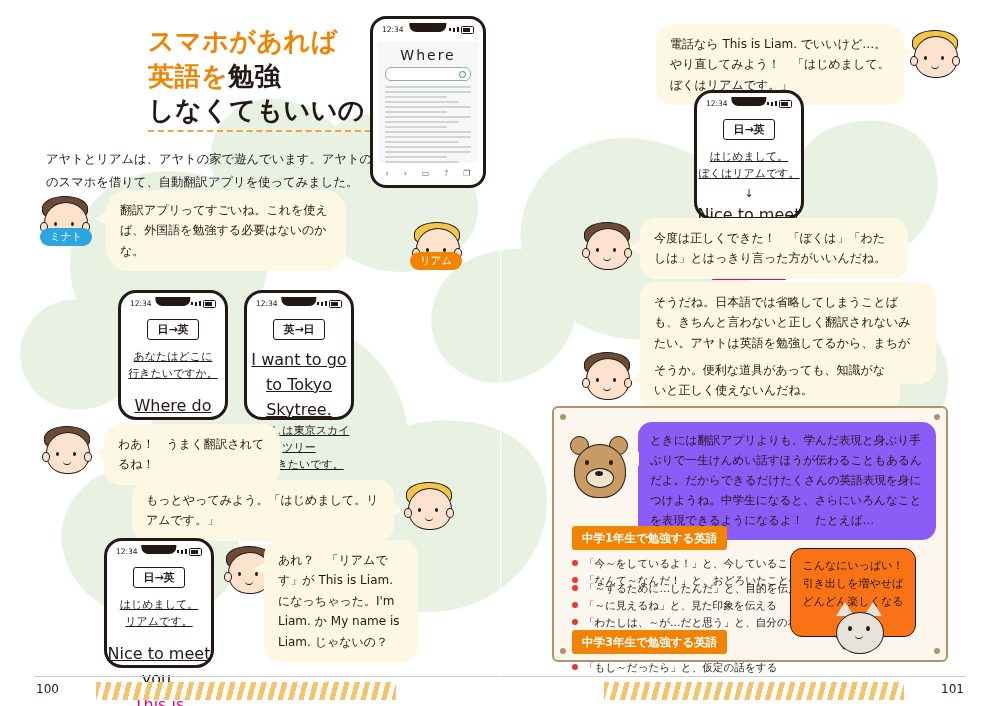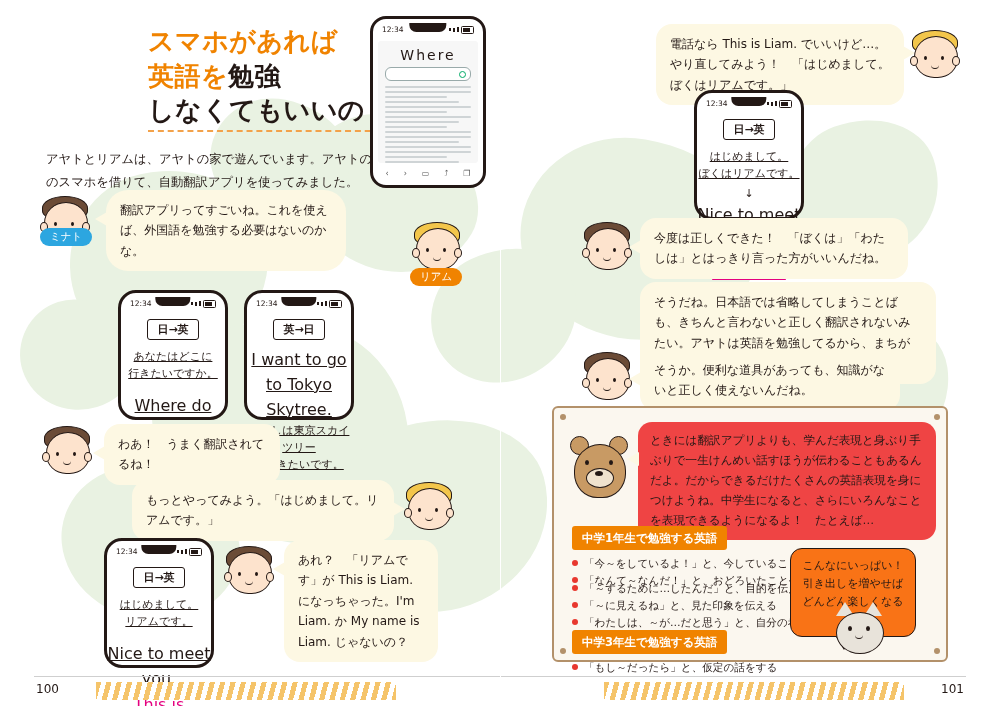--- a/index.html
+++ b/index.html
@@ -106,21 +106,21 @@
 
   
   .panel{
     position:absolute;left:552px;top:406px;width:396px;height:256px;
     background:#fbf7ef;border:2px solid #b3916a;border-radius:6px;box-sizing:border-box;
   }
   .panel .corner{position:absolute;width:6px;height:6px;background:#b3916a;border-radius:50%;}
   .panel .c1{left:6px;top:6px;} .panel .c2{right:6px;top:6px;}
   .panel .c3{left:6px;bottom:6px;} .panel .c4{right:6px;bottom:6px;}
   .panel-bubble{
-    position:absolute;left:84px;top:14px;width:298px;background:#ef4444;
+    position:absolute;left:84px;top:14px;width:298px;background:#8b5cf6;
     border-radius:14px;padding:9px 12px;font-size:11.6px;line-height:1.72;box-sizing:border-box;font-family:Liberation Serif, serif;
   }
   .panel-bubble:before{content:"";position:absolute;left:-11px;top:30px;border-top:7px solid transparent;border-bottom:7px solid transparent;border-right:12px solid #fdf8e3;}
   .gradehead{
     display:inline-block;background:#f08300;color:#fff;font-size:11.5px;font-weight:bold;
     padding:2.5px 10px;border-radius:3px;margin-bottom:3px;
   }
   .gblock{position:absolute;left:18px;width:340px;font-size:10.6px;line-height:1.62;}
   .gblock ul{list-style:none;margin:2px 0 0;padding:0;}
   .gblock li{position:relative;padding-left:12px;}
@@ -252,21 +252,21 @@
 
   <div class="face blond" style="left:412px;top:222px">
     <div class="hair"></div>
       <div class="head"></div>
       <div class="ear l"></div>
       <div class="ear r"></div>
     <div class="eye le"></div>
       <div class="eye re"></div>
       <div class="mouth"></div>
   </div>
-  <div class="namechip" style="left:410px;top:268px">リアム</div>
+  <div class="namechip" style="left:410px;top:252px">リアム</div>
 
 
   <div class="phone" style="left:118px;top:290px;width:110px;height:130px">
     <div class="notch"></div>
     <div class="statusbar">
         <span>12:34</span>
       <span class="sigs">
           <i class="bar" style="height:3px"></i>
           <i class="bar" style="height:4px"></i>
           <i class="bar" style="height:5px"></i>
@@ -348,21 +348,21 @@
 
   <div class="face brown" style="left:224px;top:546px">
     <div class="hair"></div>
       <div class="head"></div>
       <div class="ear l"></div>
       <div class="ear r"></div>
     <div class="eye le"></div>
       <div class="eye re"></div>
       <div class="mouth"></div>
   </div>
-  <div class="bub l" style="left:284px;top:540px;width:154px">あれ？　「リアムです」が This is Liam. になっちゃった。I'm Liam. か My name is Liam. じゃないの？</div>
+  <div class="bub l" style="left:264px;top:540px;width:154px">あれ？　「リアムです」が This is Liam. になっちゃった。I'm Liam. か My name is Liam. じゃないの？</div>
 
   <div class="bub r" style="left:656px;top:24px;width:248px">電話なら This is Liam. でいいけど…。やり直してみよう！　「はじめまして。ぼくはリアムです。」</div>
   <div class="face blond" style="left:910px;top:30px">
     <div class="hair"></div>
       <div class="head"></div>
       <div class="ear l"></div>
       <div class="ear r"></div>
     <div class="eye le"></div>
       <div class="eye re"></div>
       <div class="mouth"></div>

